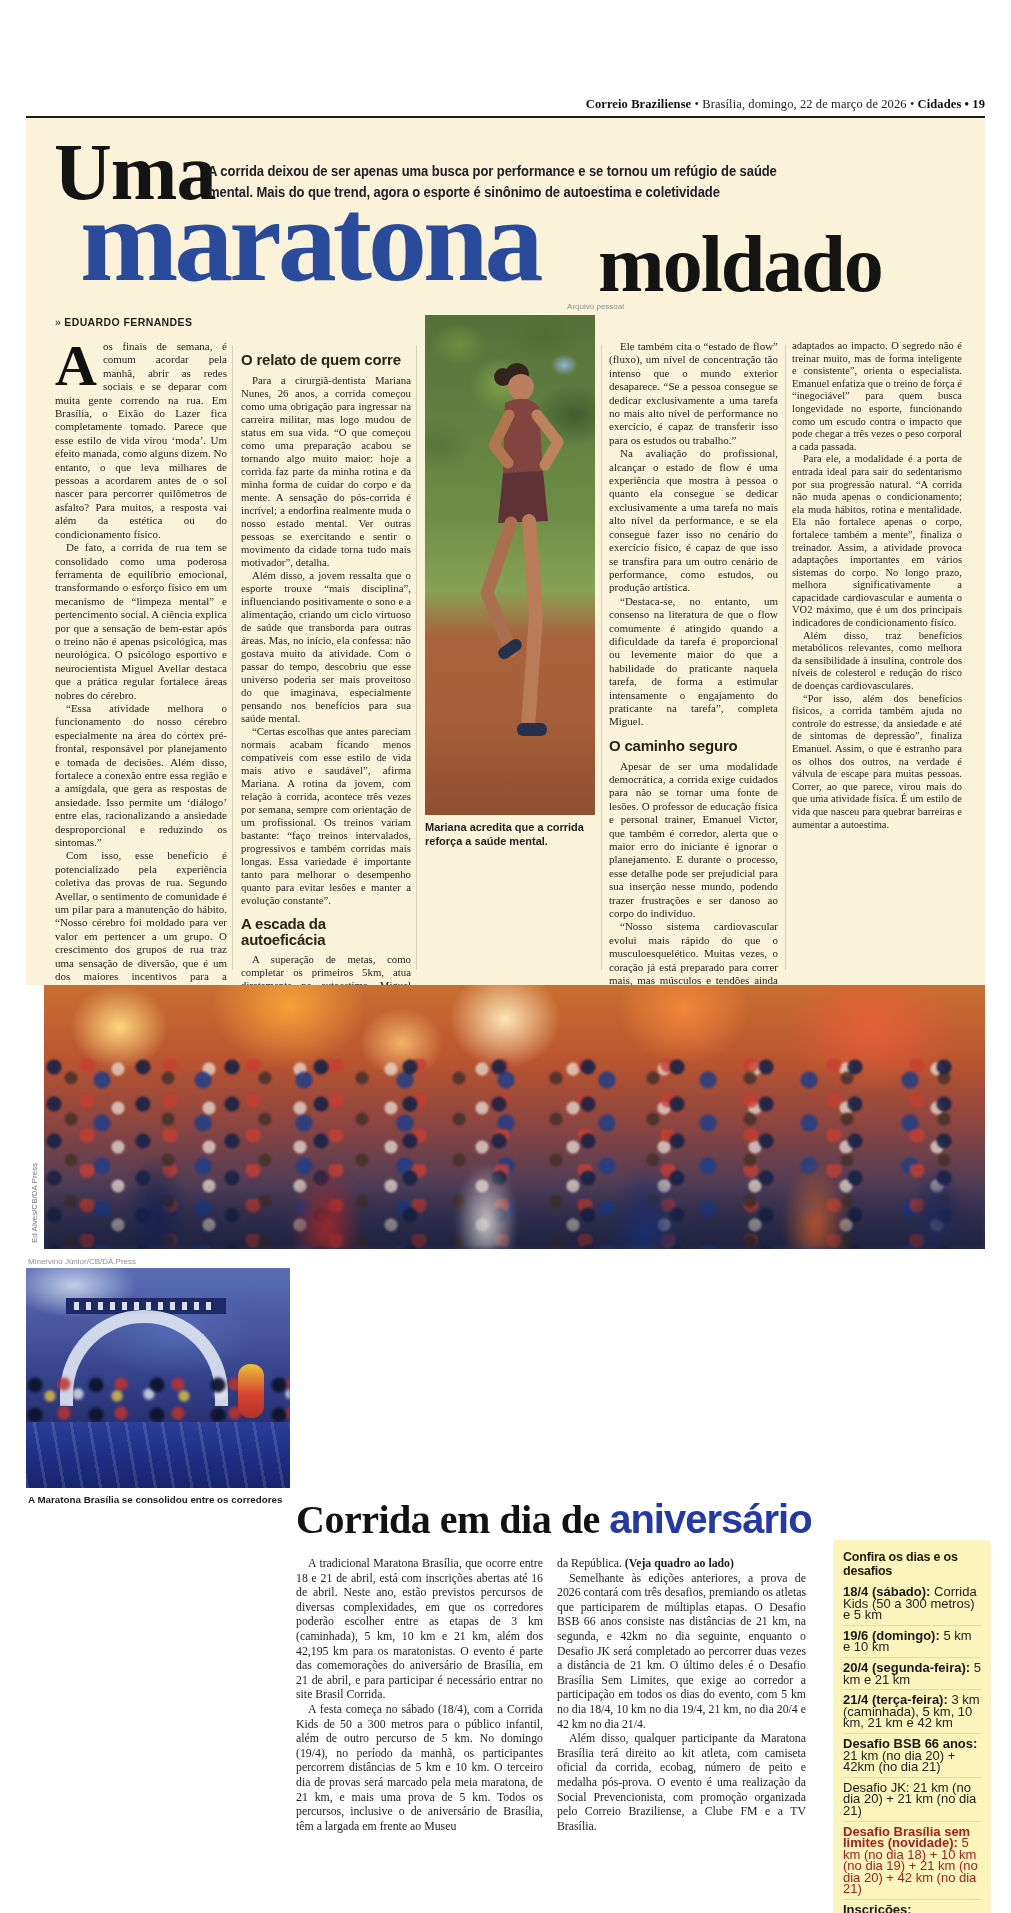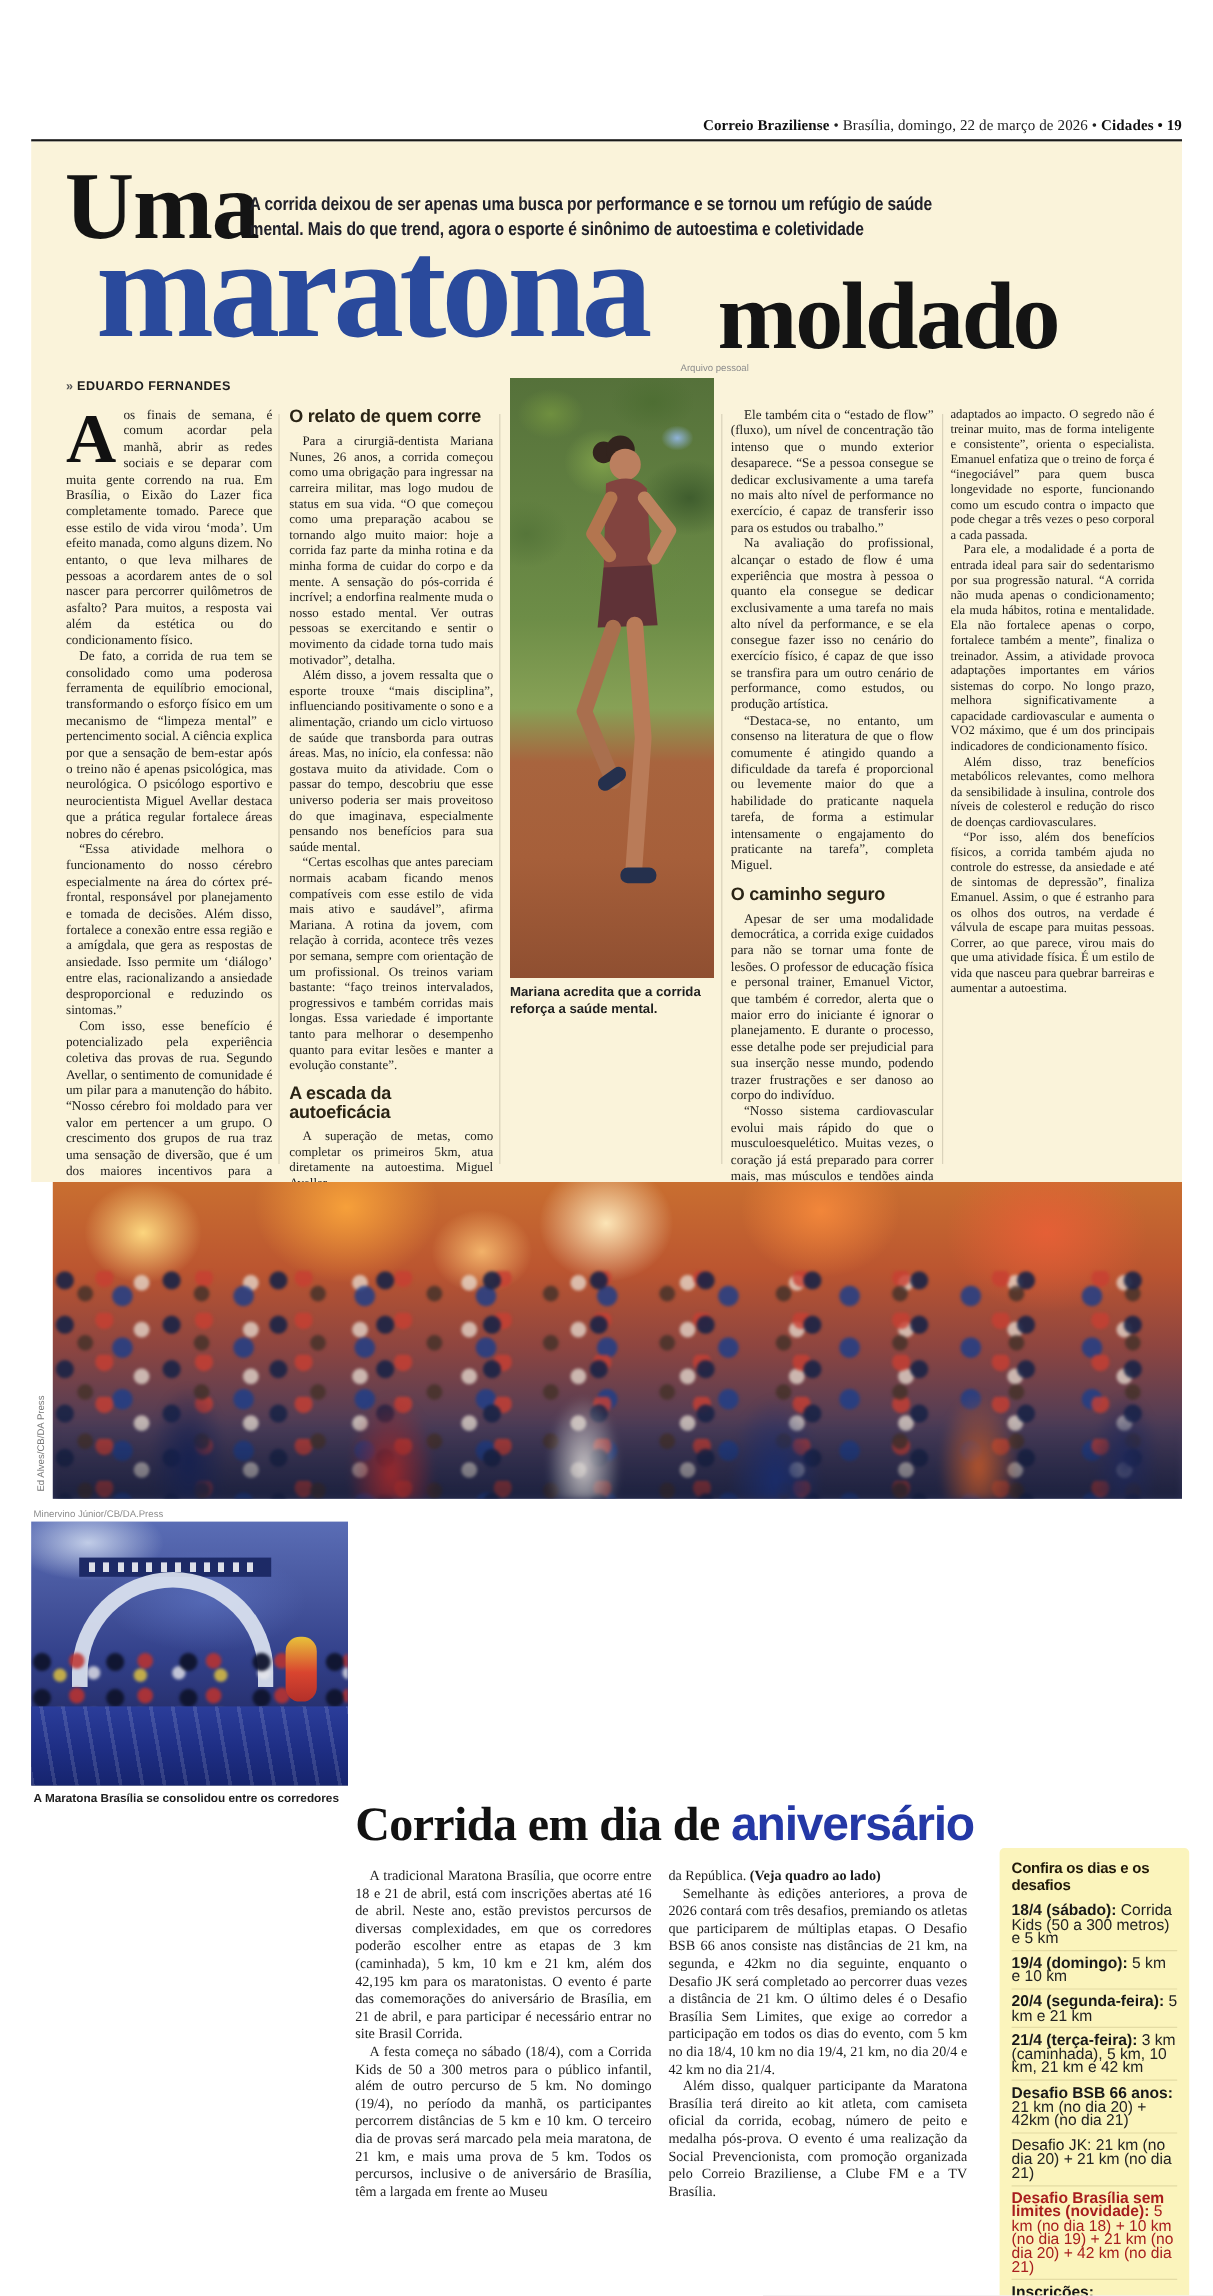--- a/index.html
+++ b/index.html
@@ -211,21 +211,21 @@
   <div class="abs colrule r4"></div>
 
   <div class="abs bodycol col-1">
     <p><span class="dropcap">A</span><span>os finais de semana, é comum acordar pela manhã, abrir as redes sociais e se deparar com muita gente correndo na rua. Em Brasília, o Eixão do Lazer fica completamente tomado. Parece que esse estilo de vida virou ‘moda’. Um efeito manada, como alguns dizem. No entanto, o que leva milhares de pessoas a acordarem antes de o sol nascer para percorrer quilômetros de asfalto? Para muitos, a resposta vai além da estética ou do condicionamento físico.</span></p>
     <p class="ind">De fato, a corrida de rua tem se consolidado como uma poderosa ferramenta de equilíbrio emocional, transformando o esforço físico em um mecanismo de “limpeza mental” e pertencimento social. A ciência explica por que a sensação de bem-estar após o treino não é apenas psicológica, mas neurológica. O psicólogo esportivo e neurocientista Miguel Avellar destaca que a prática regular fortalece áreas nobres do cérebro.</p>
     <p class="ind">“Essa atividade melhora o funcionamento do nosso cérebro especialmente na área do córtex pré-frontal, responsável por planejamento e tomada de decisões. Além disso, fortalece a conexão entre essa região e a amígdala, que gera as respostas de ansiedade. Isso permite um ‘diálogo’ entre elas, racionalizando a ansiedade desproporcional e reduzindo os sintomas.”</p>
     <p class="ind">Com isso, esse benefício é potencializado pela experiência coletiva das provas de rua. Segundo Avellar, o sentimento de comunidade é um pilar para a manutenção do hábito. “Nosso cérebro foi moldado para ver valor em pertencer a um grupo. O crescimento dos grupos de rua traz uma sensação de diversão, que é um dos maiores incentivos para a repetição da prática”, pontua.</p>
   </div>
 
   <div class="abs bodycol col-2">
-    <div class="subhead" style="margin-top:0">O relato de quem corre</div>
+    <div class="subhead" style="margin-top:12px">O relato de quem corre</div>
     <p class="ind">Para a cirurgiã-dentista Mariana Nunes, 26 anos, a corrida começou como uma obrigação para ingressar na carreira militar, mas logo mudou de status em sua vida. “O que começou como uma preparação acabou se tornando algo muito maior: hoje a corrida faz parte da minha rotina e da minha forma de cuidar do corpo e da mente. A sensação do pós-corrida é incrível; a endorfina realmente muda o nosso estado mental. Ver outras pessoas se exercitando e sentir o movimento da cidade torna tudo mais motivador”, detalha.</p>
     <p class="ind">Além disso, a jovem ressalta que o esporte trouxe “mais disciplina”, influenciando positivamente o sono e a alimentação, criando um ciclo virtuoso de saúde que transborda para outras áreas. Mas, no início, ela confessa: não gostava muito da atividade. Com o passar do tempo, descobriu que esse universo poderia ser mais proveitoso do que imaginava, especialmente pensando nos benefícios para sua saúde mental.</p>
     <p class="ind">“Certas escolhas que antes pareciam normais acabam ficando menos compatíveis com esse estilo de vida mais ativo e saudável”, afirma Mariana. A rotina da jovem, com relação à corrida, acontece três vezes por semana, sempre com orientação de um profissional. Os treinos variam bastante: “faço treinos intervalados, progressivos e também corridas mais longas. Essa variedade é importante tanto para melhorar o desempenho quanto para evitar lesões e manter a evolução constante”.</p>
     <div class="subhead">A escada da autoeficácia</div>
     <p class="ind">A superação de metas, como completar os primeiros 5km, atua diretamente na autoestima. Miguel Avellar</p>
   </div>
 
   <div class="abs bodycol col-3">
     <div class="credit" style="text-align:right">Arquivo pessoal</div>
     <div class="photo-runner">
@@ -285,21 +285,21 @@
   </div>
   <div class="abs seccol sec-b">
     <p><span>da República. </span><span class="bld">(Veja quadro ao lado)</span></p>
     <p class="ind">Semelhante às edições anteriores, a prova de 2026 contará com três desafios, premiando os atletas que participarem de múltiplas etapas. O Desafio BSB 66 anos consiste nas distâncias de 21 km, na segunda, e 42km no dia seguinte, enquanto o Desafio JK será completado ao percorrer duas vezes a distância de 21 km. O último deles é o Desafio Brasília Sem Limites, que exige ao corredor a participação em todos os dias do evento, com 5 km no dia 18/4, 10 km no dia 19/4, 21 km, no dia 20/4 e 42 km no dia 21/4.</p>
     <p class="ind">Além disso, qualquer participante da Maratona Brasília terá direito ao kit atleta, com camiseta oficial da corrida, ecobag, número de peito e medalha pós-prova. O evento é uma realização da Social Prevencionista, com promoção organizada pelo Correio Braziliense, a Clube FM e a TV Brasília.</p>
   </div>
 
   <div class="abs infobox">
     <div class="title">Confira os dias e os desafios</div>
     <div class="item"><span class="lb">18/4 (sábado):</span><span> Corrida Kids (50 a 300 metros) e 5 km</span></div>
-    <div class="item"><span class="lb">19/4 (domingo):</span><span> 5 km e 10 km</span></div>
+    <div class="item"><span class="lb">19/6 (domingo):</span><span> 5 km e 10 km</span></div>
     <div class="item"><span class="lb">20/4 (segunda-feira):</span><span> 5 km e 21 km</span></div>
     <div class="item"><span class="lb">21/4 (terça-feira):</span><span> 3 km (caminhada), 5 km, 10 km, 21 km e 42 km</span></div>
     <div class="item"><span class="lb">Desafio BSB 66 anos:</span><span> 21 km (no dia 20) + 42km (no dia 21)</span></div>
     <div class="item"><span class="lb plain">Desafio JK:</span><span> 21 km (no dia 20) + 21 km (no dia 21)</span></div>
     <div class="item red"><span class="lb">Desafio Brasília sem limites (novidade):</span><span> 5 km (no dia 18) + 10 km (no dia 19) + 21 km (no dia 20) + 42 km (no dia 21)</span></div>
     <div class="item"><span class="lb">Inscrições:</span><span class="it"> www.brasilcorrida.com.br</span></div>
   </div>
 
 </div>
 

